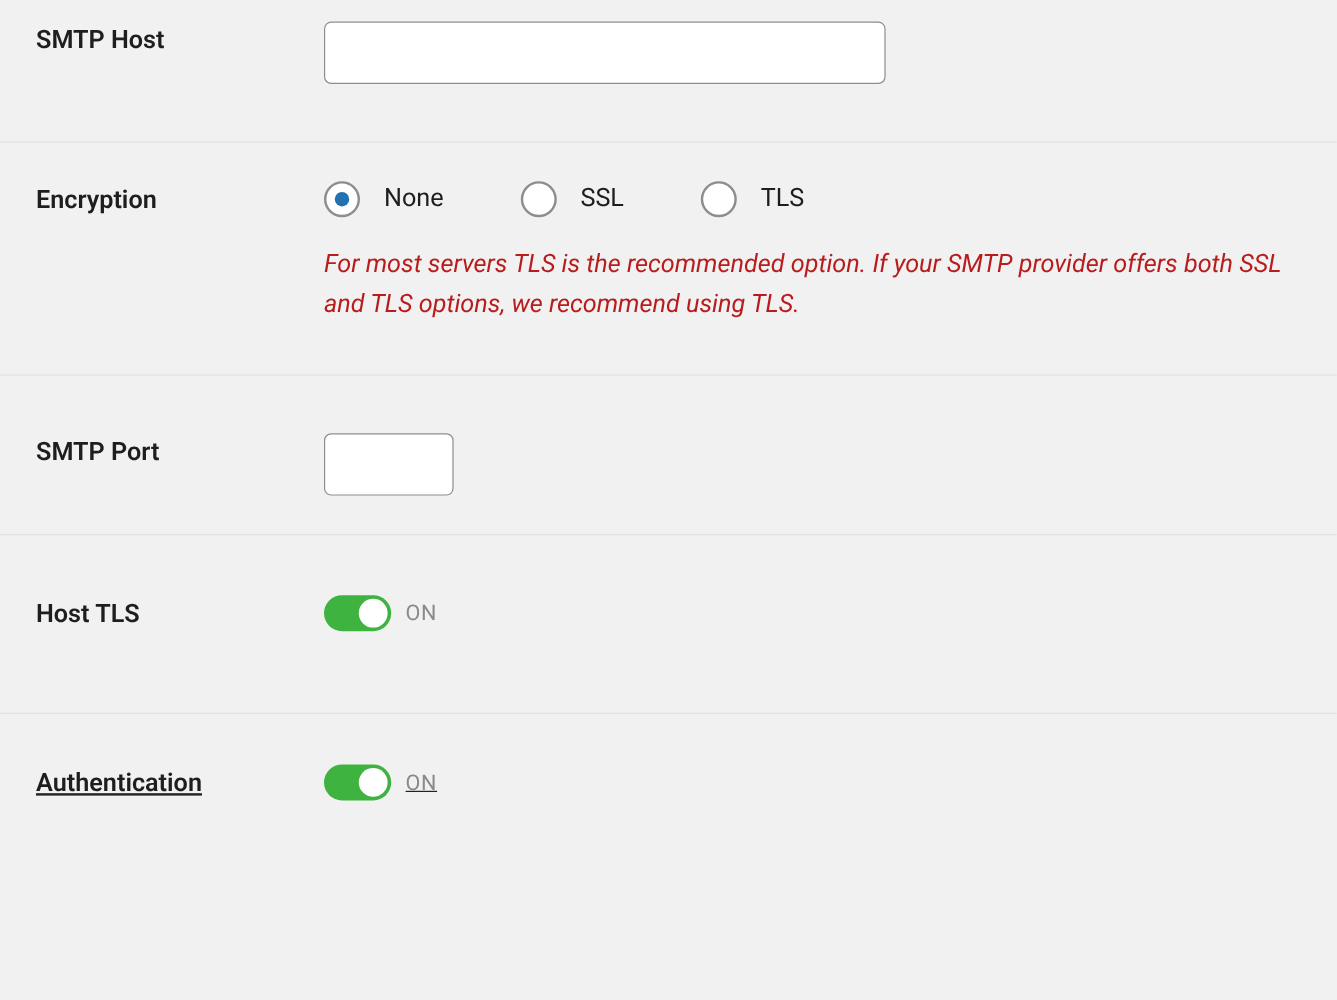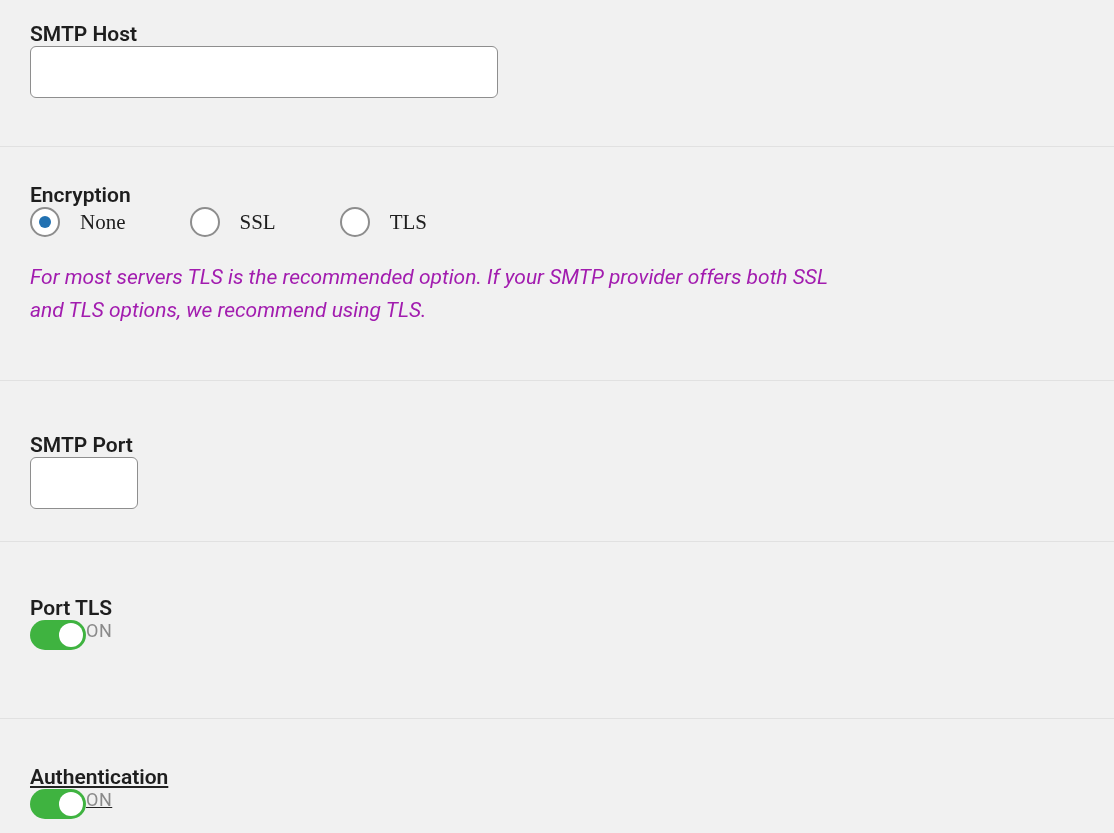--- a/index.html
+++ b/index.html
@@ -15,40 +15,39 @@
       width: 1114px;
     }
     .form {
       background: #f1f1f1;
     }
     .row {
       display: flex;
       padding: 28px 30px 28px 30px;
       border-bottom: 1px solid #e1e1e1;
       align-items: flex-start;
-      flex-direction: column;
     }
     .row:last-child {
       border-bottom: none;
     }
     .row.first {
       padding-top: 18px;
       padding-bottom: 48px;
     }
     .row.port {
       padding-top: 48px;
       padding-bottom: 32px;
     }
     .row.autotls {
       padding-top: 50px;
       padding-bottom: 44px;
     }
     .row.enc {
       padding-top: 32px;
-      padding-bottom: 54px;
+      padding-bottom: 42px;
     }
     .row.auth {
       padding-top: 42px;
       padding-bottom: 26px;
       text-decoration: underline;
     }
     .label-col {
       width: 240px;
       flex-shrink: 0;
       font-weight: 600;
@@ -69,21 +68,20 @@
       padding: 8px 12px;
     }
     .text-input.small {
       width: 108px;
     }
     .radio-group {
       display: flex;
       gap: 64px;
       align-items: center;
       margin-bottom: 24px;
-      font-family: Liberation Serif, serif;
     }
     .radio-item {
       display: inline-flex;
       align-items: center;
       gap: 20px;
       cursor: pointer;
     }
     .radio-btn {
       width: 30px;
       height: 30px;
@@ -103,26 +101,27 @@
       border-radius: 50%;
     }
     .radio-label {
       font-size: 21px;
       color: #1e1e1e;
     }
     .description {
       font-style: italic;
       font-size: 21px;
       line-height: 1.55;
-      color: #a21caf;
+      color: #b91c1c;
       max-width: 810px;
     }
     .toggle-row {
       display: flex;
-      gap: 0;
+      align-items: center;
+      gap: 12px;
       margin-bottom: 24px;
     }
     .toggle-row.no-desc {
       margin-bottom: 0;
     }
     .toggle {
       width: 56px;
       height: 30px;
       border-radius: 15px;
       background: #3fb340;
@@ -179,21 +178,21 @@
   </div>
 
   <div class="row port">
     <div class="label-col">SMTP Port</div>
     <div class="field-col">
       <input type="text" class="text-input small" value="" style="">
     </div>
   </div>
 
   <div class="row autotls">
-    <div class="label-col">Port TLS</div>
+    <div class="label-col">Host TLS</div>
     <div class="field-col">
       <div class="toggle-row">
         <div class="toggle"></div>
         <span class="toggle-status">ON</span>
       </div>
     </div>
   </div>
 
   <div class="row auth">
     <div class="label-col">Authentication</div>

